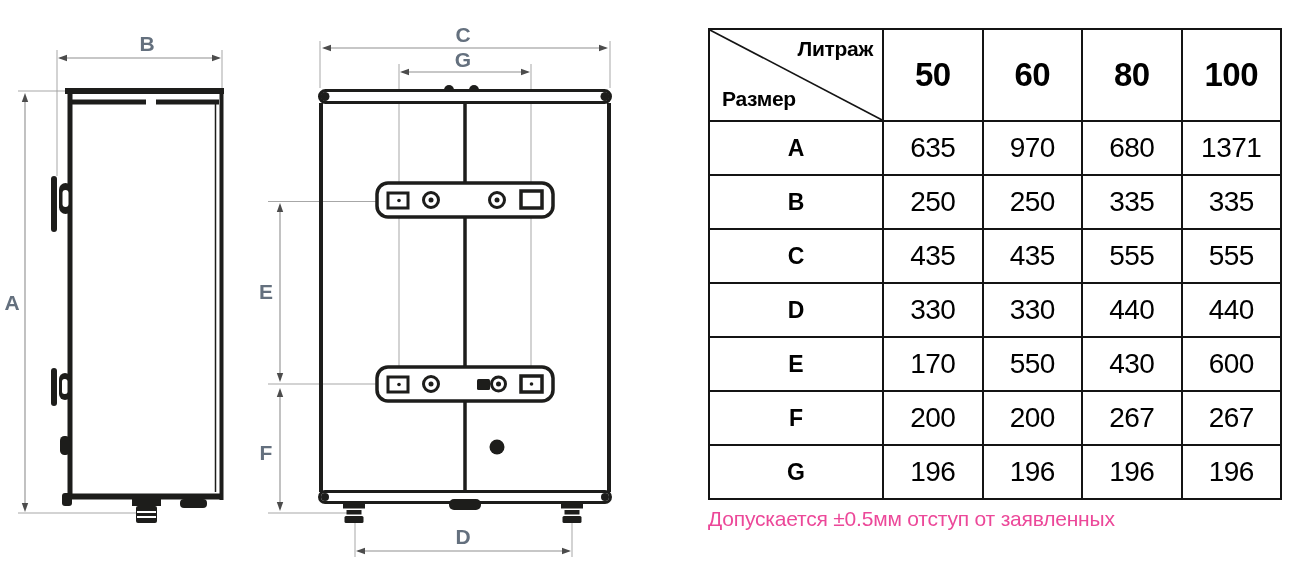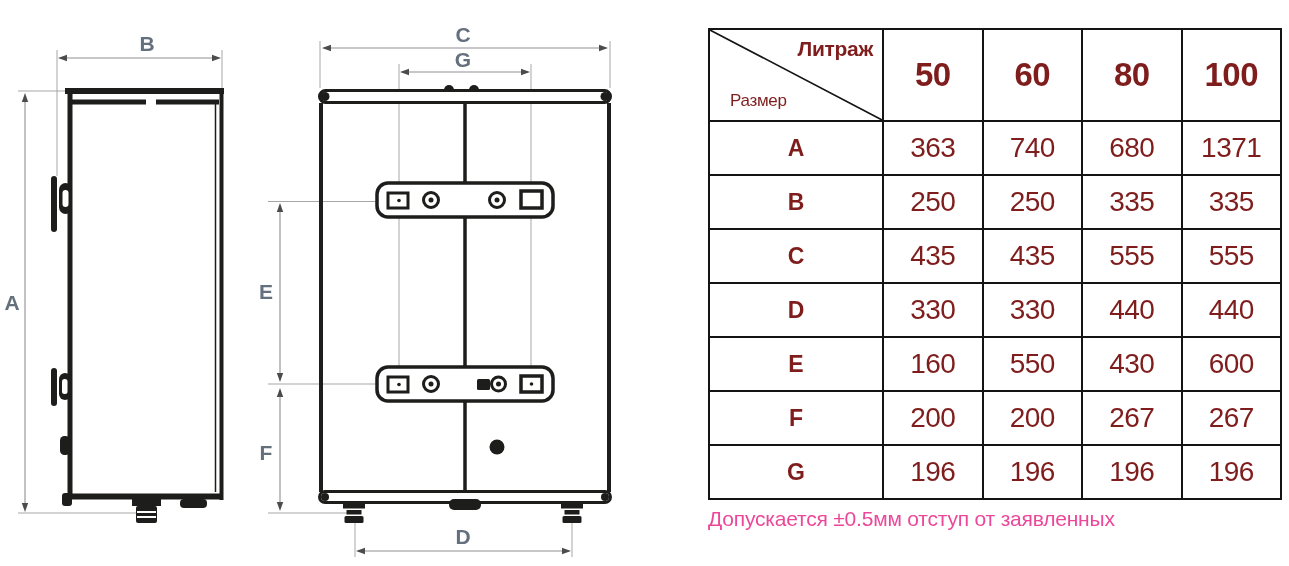--- a/index.html
+++ b/index.html
@@ -14,41 +14,41 @@
   .drawing-svg { position: absolute; left: 0; top: 0; }
 
   
   table.dims {
     position: absolute;
     left: 708px;
     top: 28px;
     width: 572px;
     border-collapse: collapse;
     table-layout: fixed;
-    color: #7f1d1d;
+    color: #000000;
   }
   table.dims td {
     border: 2px solid #141414;
     text-align: center;
     vertical-align: middle;
     overflow: hidden;
   }
   table.dims col.c0 { width: 174px; }
   table.dims col.cn { width: 99.5px; }
   tr.hdr { height: 92px; }
   tr.row { height: 54px; }
   td.corner { position: relative; }
   td.corner svg { position: absolute; left: 0; top: 0; width: 100%; height: 100%; }
   .corner-top {
     position: absolute; top: 7px; right: 9px;
     font-size: 21px; font-weight: bold; letter-spacing: -0.3px;
   }
   .corner-bottom {
-    position: absolute; bottom: 9px; left: 20px;
-    font-size: 17px; font-weight: normal; letter-spacing: -0.3px;
+    position: absolute; bottom: 9px; left: 12px;
+    font-size: 21px; font-weight: bold; letter-spacing: -0.3px;
   }
   td.colhead { font-size: 33px; font-weight: bold; letter-spacing: -0.5px; }
   td.rowhead { font-size: 23px; font-weight: bold; }
   td.val     { font-size: 28px; font-weight: 400; letter-spacing: -0.5px; }
 
   
   .note {
     position: absolute;
     left: 708px;
     top: 507px;
@@ -220,22 +220,22 @@
         <span class="corner-top">Литраж</span>
         <span class="corner-bottom">Размер</span>
       </td>
       <td class="colhead">50</td>
       <td class="colhead">60</td>
       <td class="colhead">80</td>
       <td class="colhead">100</td>
     </tr>
     <tr class="row">
       <td class="rowhead">A</td>
-      <td class="val">363</td>
-      <td class="val">740</td>
+      <td class="val">635</td>
+      <td class="val">970</td>
       <td class="val">680</td>
       <td class="val">1371</td>
     </tr>
     <tr class="row">
       <td class="rowhead">B</td>
       <td class="val">250</td>
       <td class="val">250</td>
       <td class="val">335</td>
       <td class="val">335</td>
     </tr>
@@ -248,21 +248,21 @@
     </tr>
     <tr class="row">
       <td class="rowhead">D</td>
       <td class="val">330</td>
       <td class="val">330</td>
       <td class="val">440</td>
       <td class="val">440</td>
     </tr>
     <tr class="row">
       <td class="rowhead">E</td>
-      <td class="val">160</td>
+      <td class="val">170</td>
       <td class="val">550</td>
       <td class="val">430</td>
       <td class="val">600</td>
     </tr>
     <tr class="row">
       <td class="rowhead">F</td>
       <td class="val">200</td>
       <td class="val">200</td>
       <td class="val">267</td>
       <td class="val">267</td>

